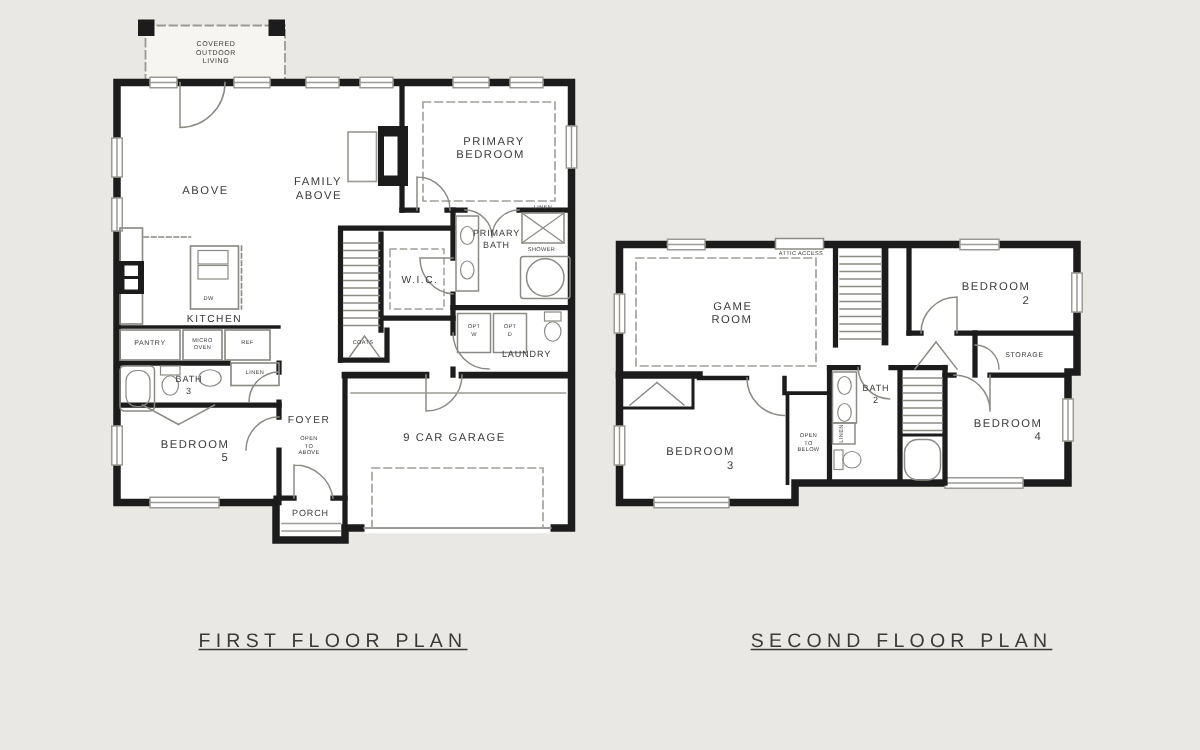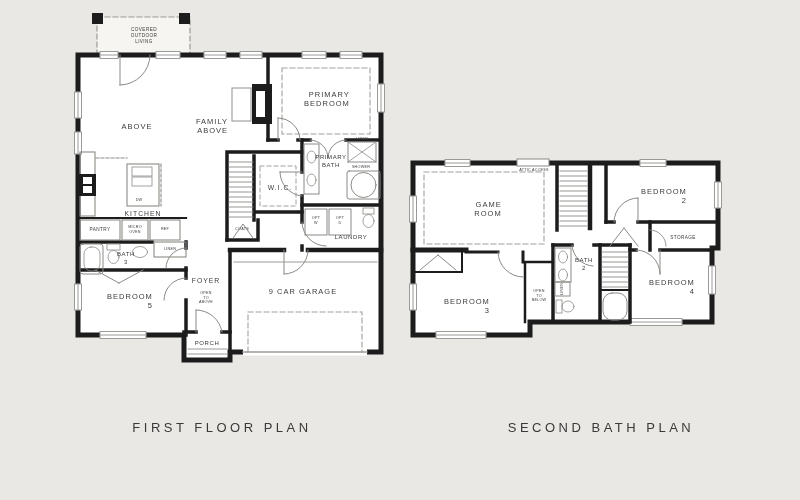--- a/index.html
+++ b/index.html
@@ -8,21 +8,21 @@
   .canvas svg{position:absolute;left:0;top:0;}
   .lbl{position:absolute;transform:translate(-50%,-50%);text-align:center;color:#3b3b3b;
        letter-spacing:1px;line-height:1.25;white-space:pre-line;}
   .s7{font-size:7.5px;text-align:right;}
   .s6{font-size:6.8px;}
   .s5{font-size:6px;letter-spacing:.6px;}
   .s4{font-size:6px;transform:translate(-50%,-50%) scale(.78);letter-spacing:.5px;}
   .s35{font-size:6px;transform:translate(-50%,-50%) scale(.62);letter-spacing:.4px;}
   .vert{font-size:6px;transform:translate(-50%,-50%) scale(.62) rotate(-90deg);letter-spacing:.4px;}
   .caption{position:absolute;transform:translate(-50%,-50%);font-size:13px;letter-spacing:3.5px;
-           color:#3a3a3a;white-space:nowrap;}
+           color:#3a3a3a;white-space:nowrap;text-decoration:underline;}
 </style>
 </head>
 <body>
 
 <div class="canvas">
 
 <svg width="800" height="500" viewBox="0 0 800 500">
 
   <g fill="none" stroke-linecap="square">
 
@@ -272,15 +272,15 @@
 <div class="lbl s5" style="left:584px;top:264px">BATH
 2</div>
 <div class="lbl vert" style="left:562px;top:289px">LINEN</div>
 <div class="lbl s7" style="left:467px;top:306px">BEDROOM
 3</div>
 <div class="lbl s35" style="left:539px;top:296px">OPEN
 TO
 BELOW</div>
 
 <div class="caption" style="left:222px;top:427px">FIRST FLOOR PLAN</div>
-<div class="caption" style="left:601px;top:427px">SECOND BATH PLAN</div>
+<div class="caption" style="left:601px;top:427px">SECOND FLOOR PLAN</div>
 
 </div>
 
 </body></html>

